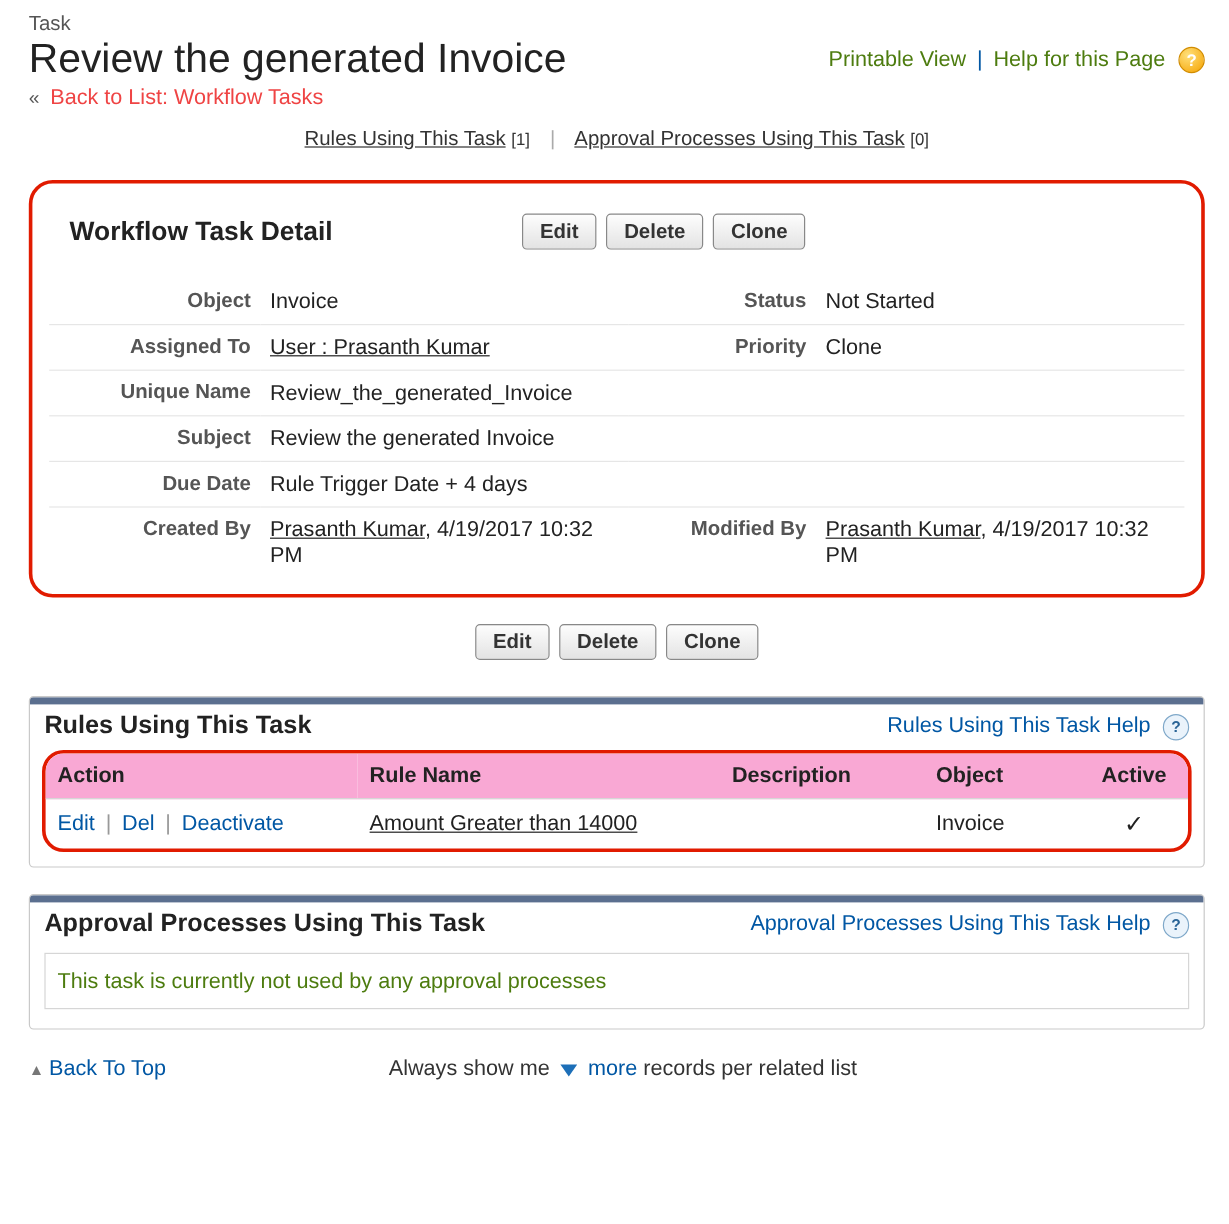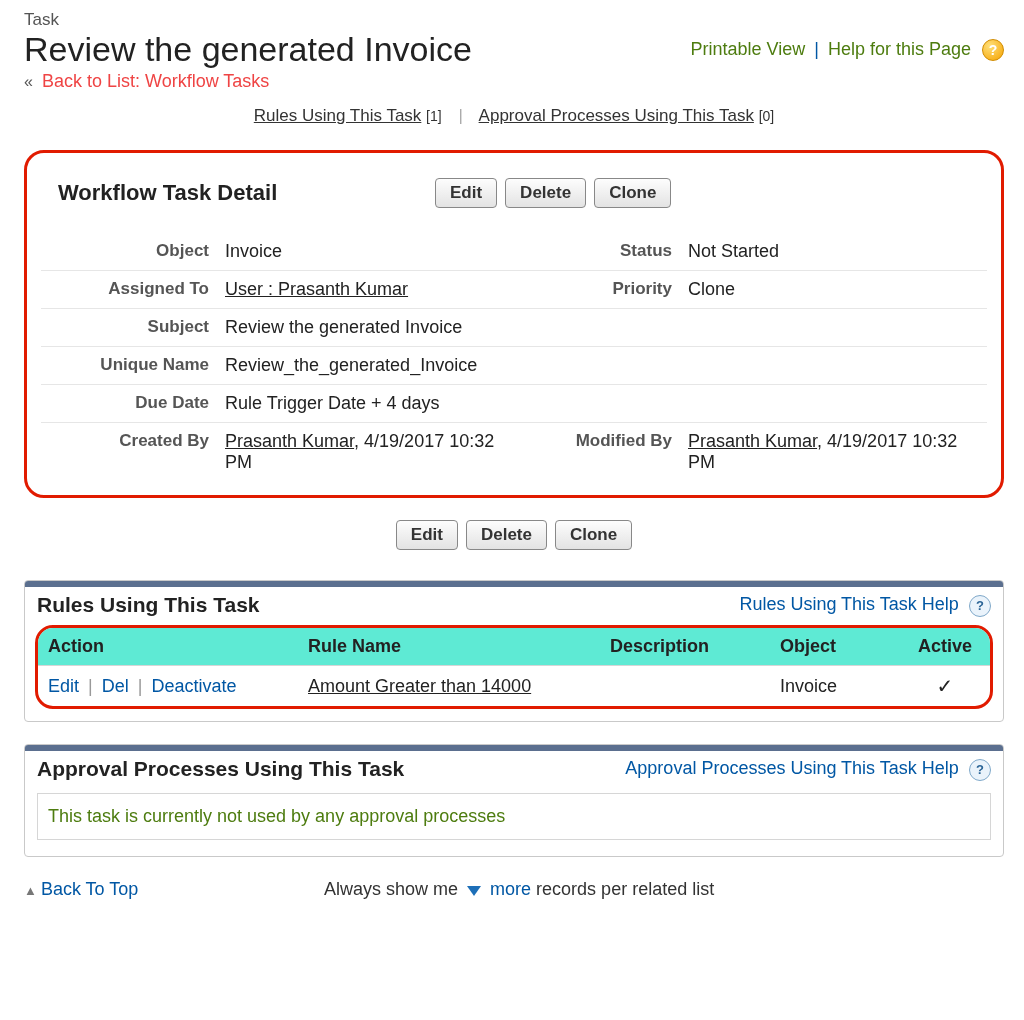--- a/index.html
+++ b/index.html
@@ -172,21 +172,21 @@
     padding: 0;
     overflow: hidden;
   }
   table.list {
     width: 100%;
     border-collapse: collapse;
     font-size: 18px;
   }
   table.list th {
     text-align: left;
-    background: #5eead4;
+    background: #f9a8d4;
     border-bottom: 1px solid #d6d6d6;
     padding: 8px 10px;
     font-size: 18px;
   }
   table.list td {
     padding: 8px 10px;
   }
   table.list a { color: #0157a4; text-decoration: none; }
   .action-sep { color: #999; margin: 0 4px;}
   .check { font-size: 20px; }
@@ -263,26 +263,26 @@
         <td class="label2">Status</td>
         <td class="val">Not Started</td>
       </tr>
       <tr>
         <td class="label">Assigned To</td>
         <td class="val"><span class="ul">User : Prasanth Kumar</span></td>
         <td class="label2">Priority</td>
         <td class="val">Clone</td>
       </tr>
       <tr>
+        <td class="label">Unique Name</td>
+        <td class="val" colspan="3">Review_the_generated_Invoice</td>
+      </tr>
+      <tr>
         <td class="label">Subject</td>
         <td class="val" colspan="3">Review the generated Invoice</td>
-      </tr>
-      <tr>
-        <td class="label">Unique Name</td>
-        <td class="val" colspan="3">Review_the_generated_Invoice</td>
       </tr>
       <tr>
         <td class="label">Due Date</td>
         <td class="val" colspan="3">Rule Trigger Date + 4 days</td>
       </tr>
       <tr>
         <td class="label">Created By</td>
         <td class="val">
           <span class="ul">Prasanth Kumar</span><span>, 4/19/2017 10:32 PM</span>
         </td>

